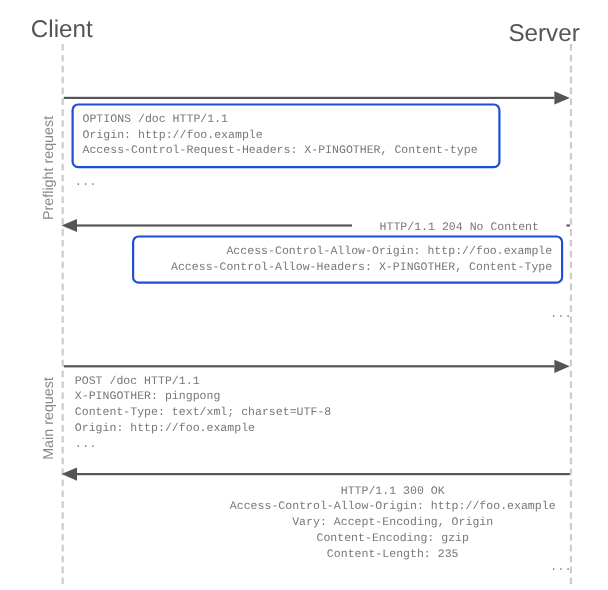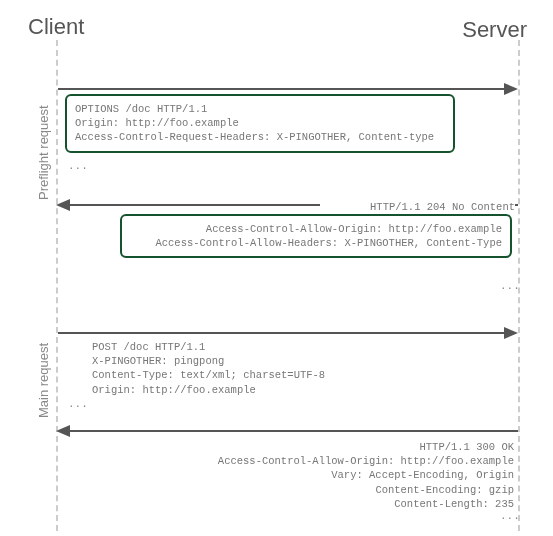--- a/index.html
+++ b/index.html
@@ -45,39 +45,39 @@
   }
   .arrow-head-l {
     position: absolute;
     width: 0; height: 0;
     border-top: 6px solid transparent;
     border-bottom: 6px solid transparent;
     border-right: 14px solid #555;
   }
   .msgbox {
     position: absolute;
-    border: 2px solid #14532d;
+    border: 2px solid #1d4ed8;
     border-radius: 6px;
     padding: 6px 8px;
     font-family: "Courier New", Courier, monospace;
     font-size: 10.5px;
     line-height: 1.35;
     color: #777;
     background: #fff;
   }
   .msgplain {
     position: absolute;
     font-family: "Courier New", Courier, monospace;
     font-size: 10.5px;
     line-height: 1.35;
     color: #777;
     background: #fff;
     padding: 2px 0;
   }
-  .msgplain.right { text-align: right; }
+  .msgplain.right { text-align: center; }
   .msgbox.right { text-align: right; }
   .dots {
     position: absolute;
     font-family: "Courier New", Courier, monospace;
     font-size: 11px;
     color: #888;
   }
 </style>
 </head>
 <body>
@@ -108,21 +108,21 @@
 
 <div class="msgbox right" style="left:120px; top:214px; width:392px;">
   <div>Access-Control-Allow-Origin: http://foo.example</div>
   <div>Access-Control-Allow-Headers: X-PINGOTHER, Content-Type</div>
 </div>
 <div class="dots" style="left:500px; top:280px;">...</div>
 
 <div class="arrow-line" style="left:58px; top:332px; width:446px;"></div>
 <div class="arrow-head-r" style="left:504px; top:327px;"></div>
 
-<div class="msgplain" style="left:68px; top:338px; width:360px;margin-left:24px;">
+<div class="msgplain" style="left:68px; top:338px; width:360px;">
   <div>POST /doc HTTP/1.1</div>
   <div>X-PINGOTHER: pingpong</div>
   <div>Content-Type: text/xml; charset=UTF-8</div>
   <div>Origin: http://foo.example</div>
 </div>
 <div class="dots" style="left:68px; top:398px;">...</div>
 
 <div class="arrow-line" style="left:70px; top:430px; width:448px;"></div>
 <div class="arrow-head-l" style="left:56px; top:425px;"></div>
 

